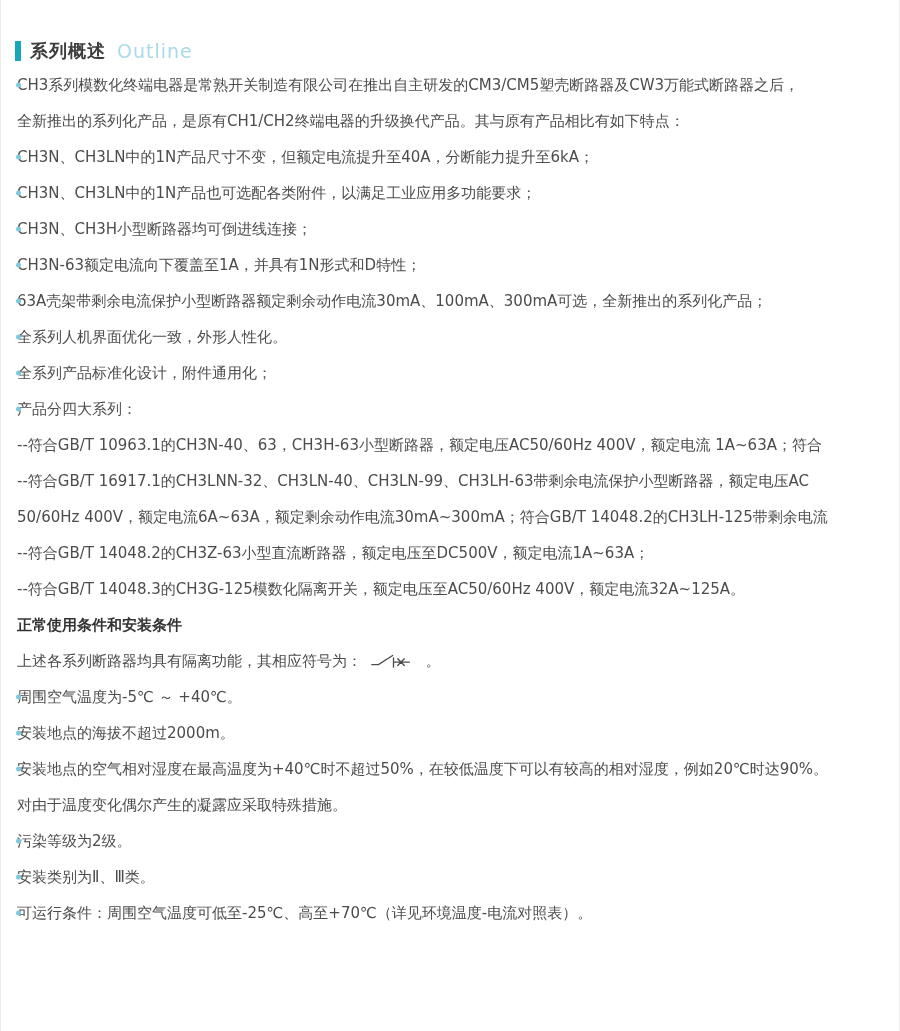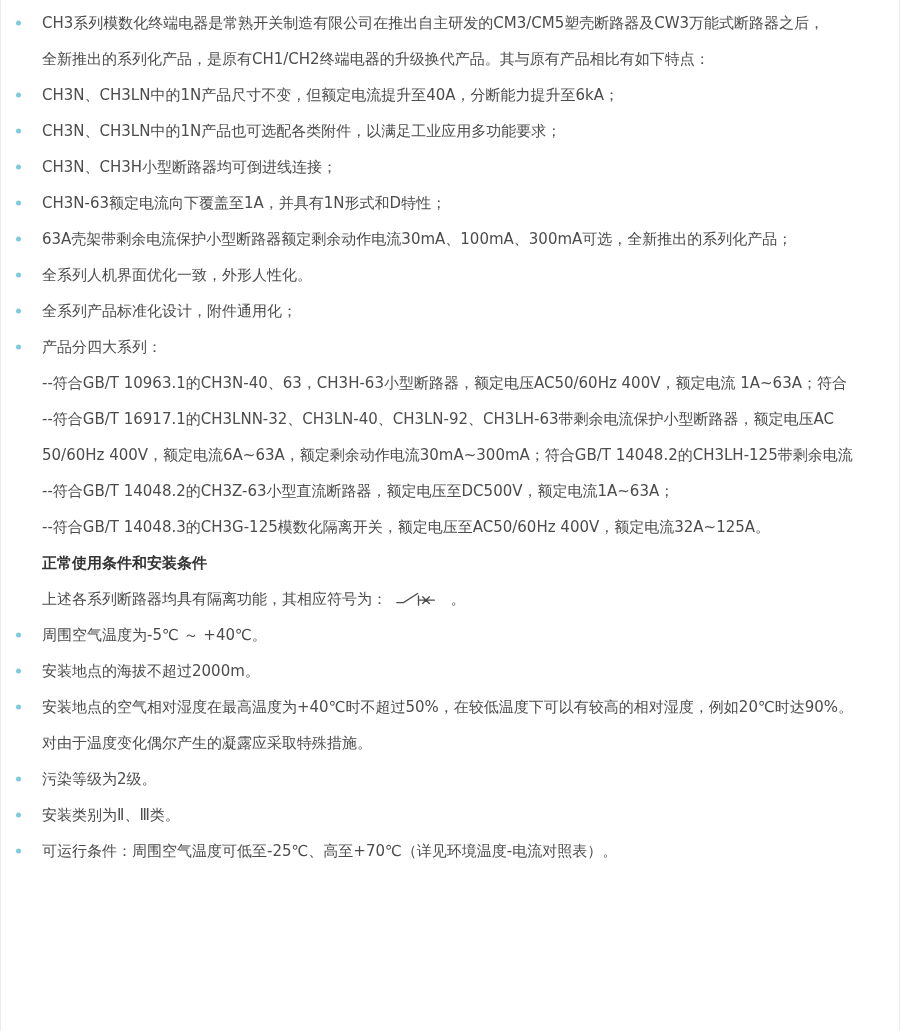--- a/index.html
+++ b/index.html
@@ -39,21 +39,21 @@
     font-weight:400;
     color:var(--title-en,#aad9e8);
     margin-left:11px;
     letter-spacing:1px;
   }
   .content{margin-top:5px;}
   .line{
     position:relative;
     height:36px;
     line-height:36px;
-    padding-left:41px;
+    padding-left:16px;
     font-size:15px;
     color:var(--body,#4c4c4c);
     white-space:nowrap;
   }
   .line .dot{
     position:absolute;
     left:15px;top:50%;
     transform:translateY(-50%);
     width:5px;height:5px;
     border-radius:50%;
@@ -68,20 +68,25 @@
     vertical-align:-3px;
     margin:0 10px 0 4px;
     color:var(--body,#4c4c4c);
   }
 </style>
 </head>
 <body>
 
 <div class="page">
 
+  <div class="title-row">
+    <span class="accent-bar"></span>
+    <span class="title-cn">系列概述</span>
+    <span class="title-en">Outline</span>
+  </div>
 
   <div class="content" id="content">
       <div class="line">
       <span class="dot"></span>
       <span class="txt">CH3系列模数化终端电器是常熟开关制造有限公司在推出自主研发的CM3/CM5塑壳断路器及CW3万能式断路器之后，</span>
       
       
     </div>
       <div class="line">
       
@@ -138,21 +143,21 @@
       
     </div>
       <div class="line">
       
       <span class="txt">--符合GB/T 10963.1的CH3N-40、63，CH3H-63小型断路器，额定电压AC50/60Hz 400V，额定电流 1A~63A；符合</span>
       
       
     </div>
       <div class="line">
       
-      <span class="txt">--符合GB/T 16917.1的CH3LNN-32、CH3LN-40、CH3LN-92、CH3LH-63带剩余电流保护小型断路器，额定电压AC</span>
+      <span class="txt">--符合GB/T 16917.1的CH3LNN-32、CH3LN-40、CH3LN-99、CH3LH-63带剩余电流保护小型断路器，额定电压AC</span>
       
       
     </div>
       <div class="line">
       
       <span class="txt">50/60Hz 400V，额定电流6A~63A，额定剩余动作电流30mA~300mA；符合GB/T 14048.2的CH3LH-125带剩余电流</span>
       
       
     </div>
       <div class="line">

